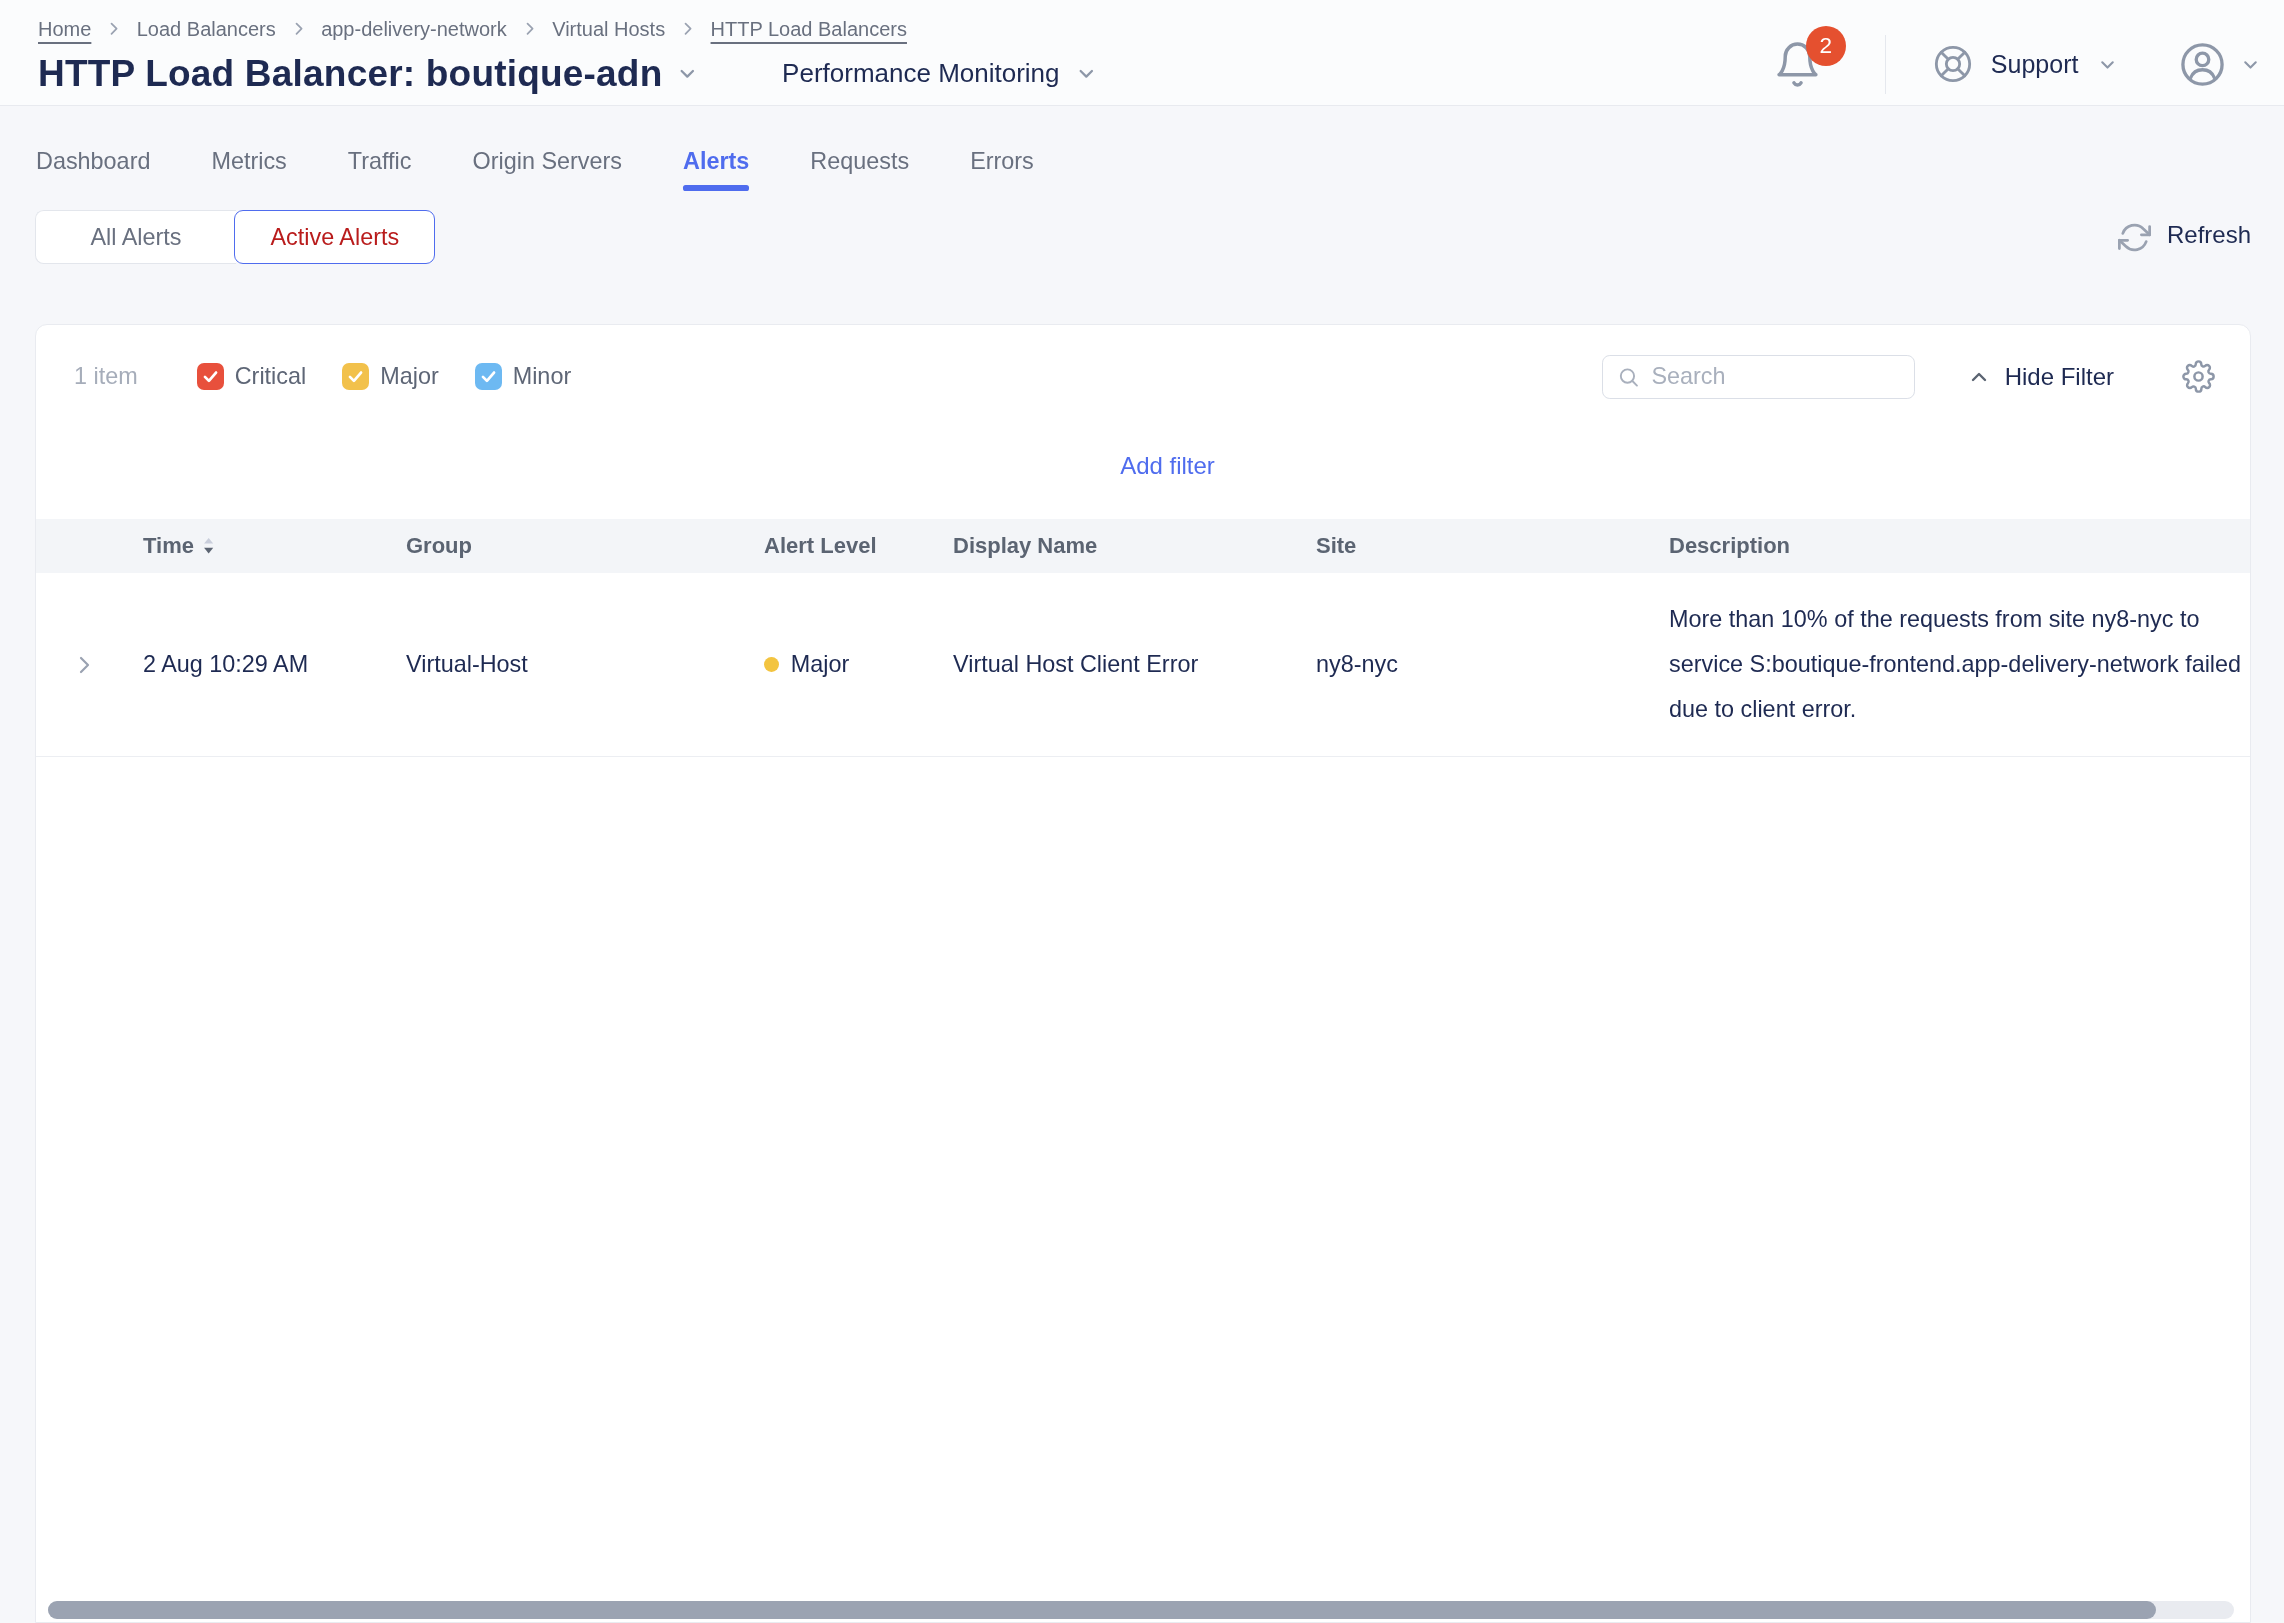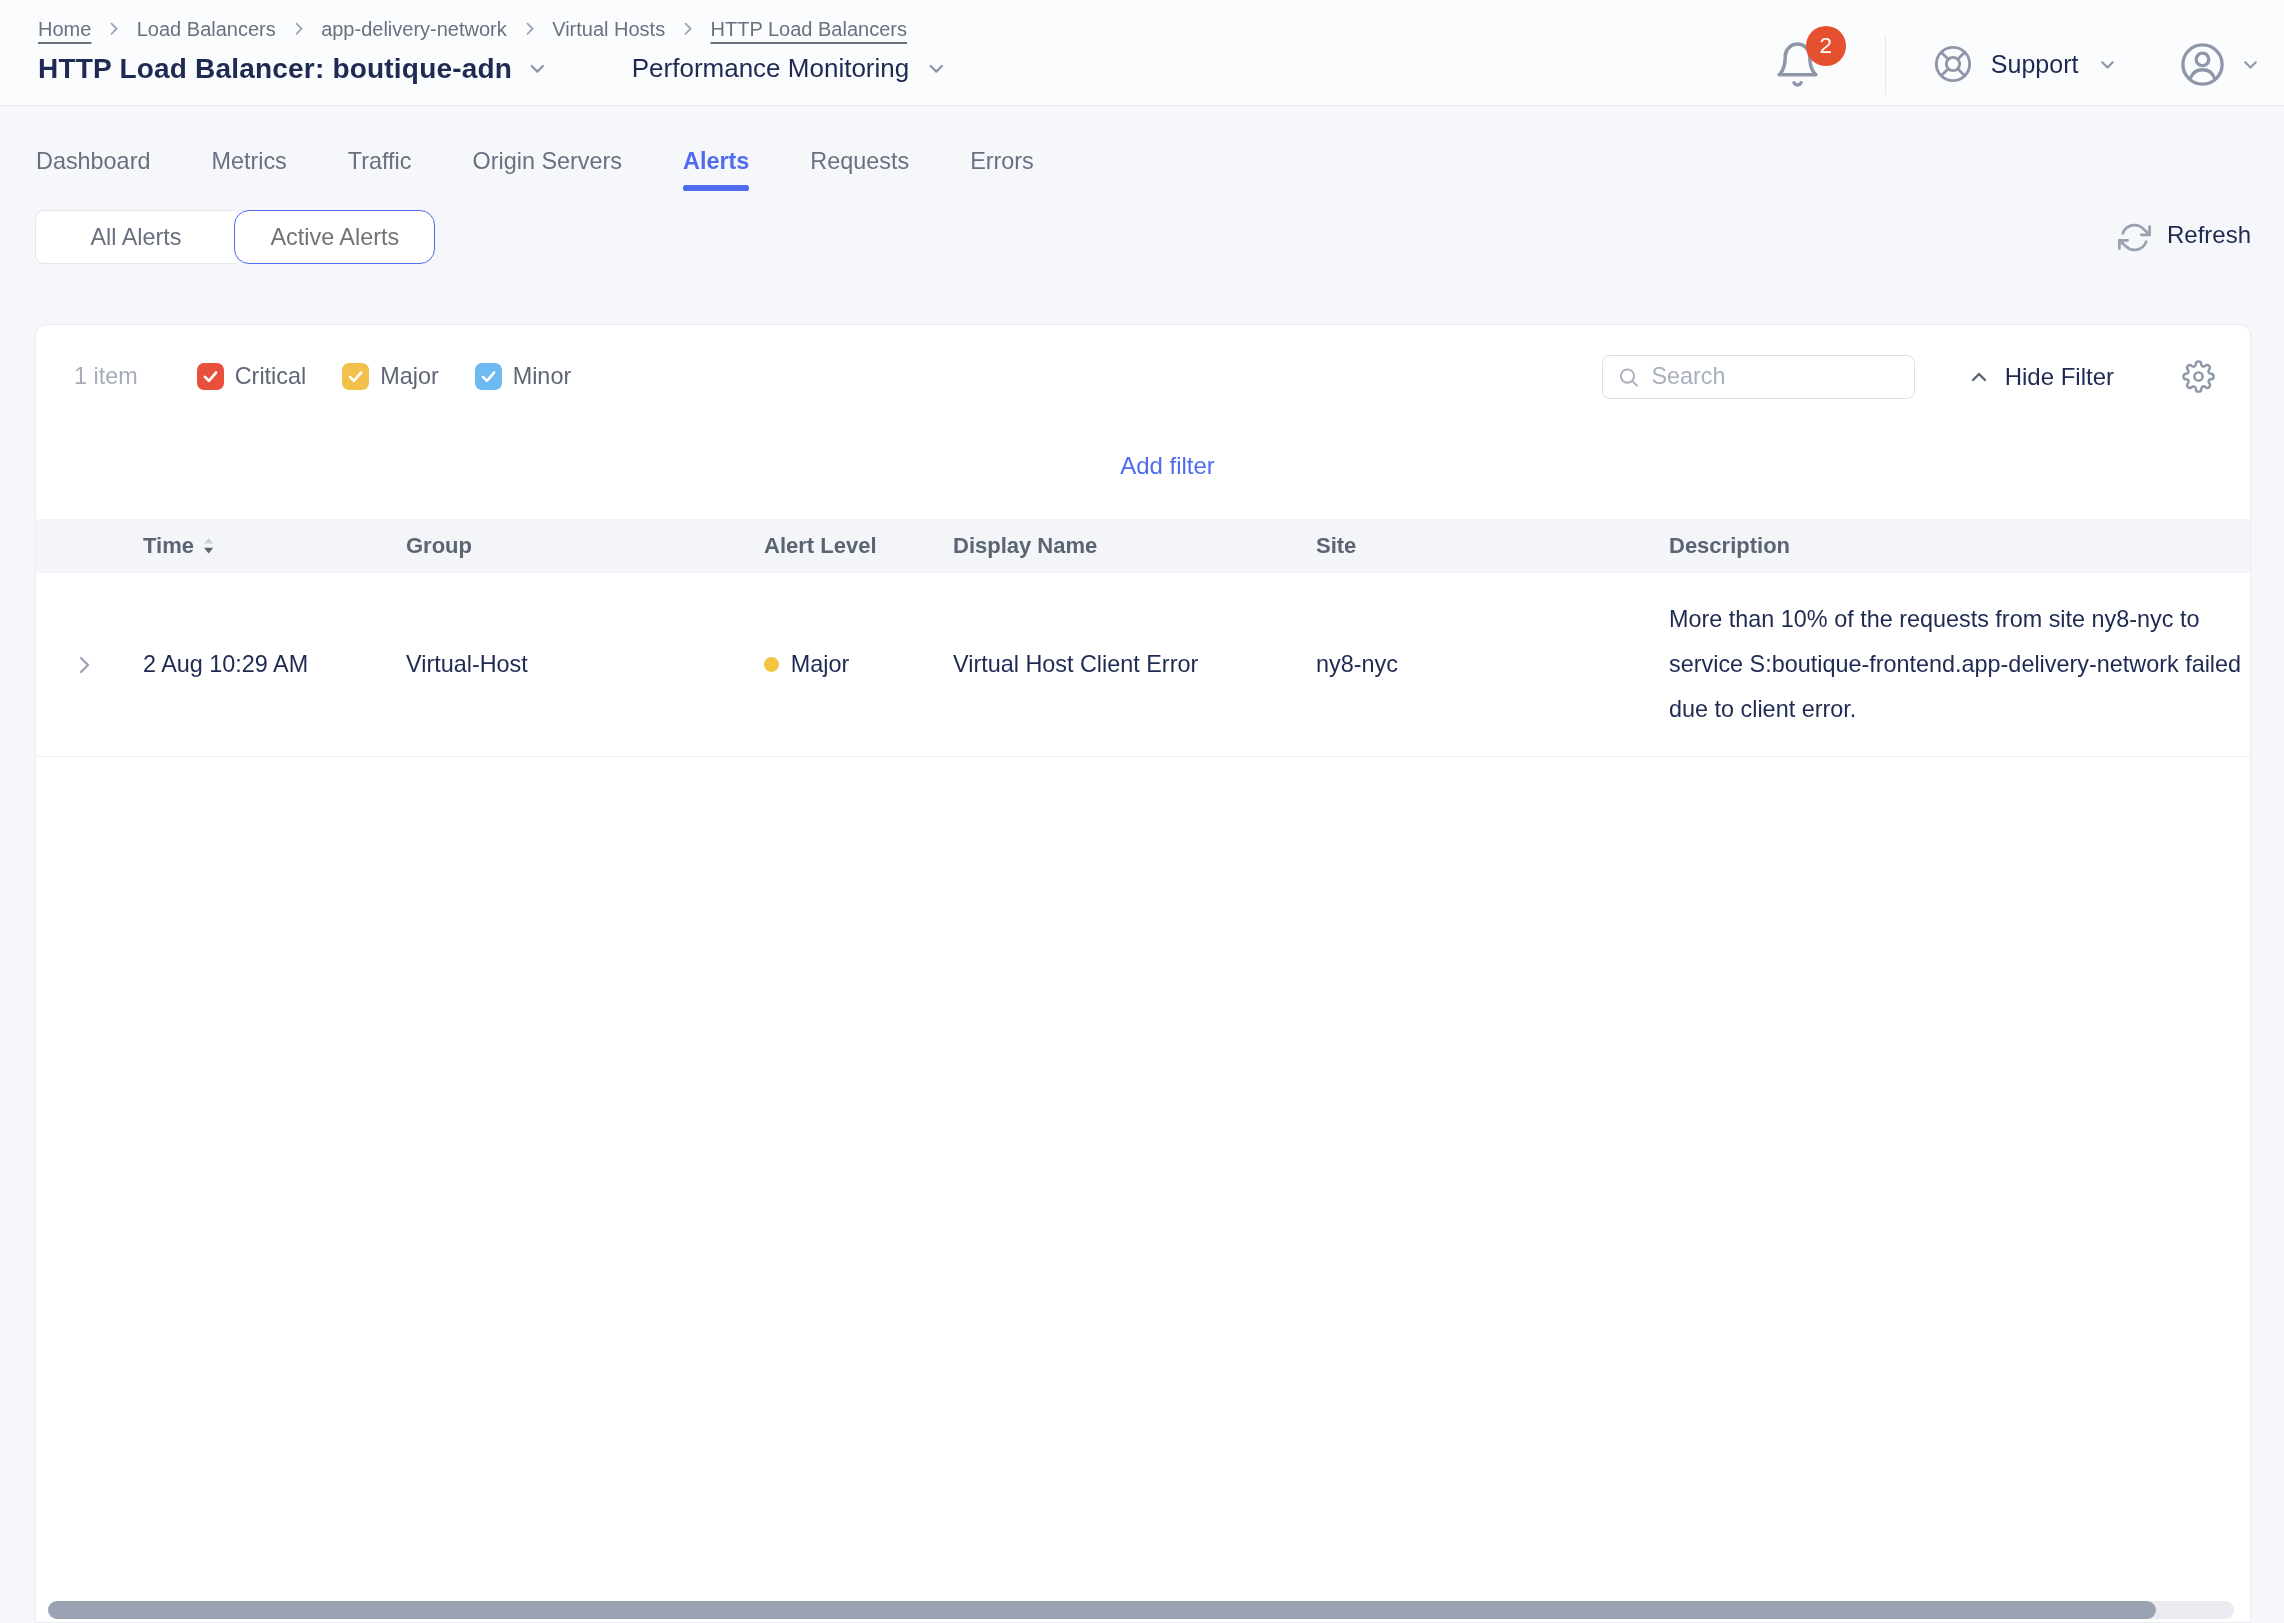--- a/index.html
+++ b/index.html
@@ -10,21 +10,21 @@
   
   .topbar { height:106px; background:#fbfcfd; border-bottom:1.7px solid #e8eaef;
             display:flex; justify-content:space-between; padding:14px 22.6px 0 38px; }
   .breadcrumb { display:flex; align-items:center; font-size:20px; color:#69707f; margin-top:3.5px; }
   .crumb { display:inline-flex; align-items:center; }
   .crumb-label { color:#69707f; text-decoration:none; cursor:pointer; white-space:nowrap; }
   .crumb-label.underlined { text-decoration:underline; text-underline-offset:6px; text-decoration-thickness:1.7px; }
   .crumb .sep { margin:0 14px; }
   .crumb:last-of-type .sep { display:none; }
   .title-row { display:flex; align-items:center; margin-top:12px; }
-  .page-title { font-size:28px; font-weight:600; letter-spacing:0.2px; }
+  .page-title { font-size:37px; font-weight:600; letter-spacing:0.2px; }
   .title-caret { margin-left:14px; }
   .view-selector { display:flex; align-items:center; margin-left:83px; cursor:pointer; }
   .view-selector span { font-size:26px; }
   .view-selector svg { margin-left:15.6px; }
 
   .topbar-right { display:flex; align-items:center; margin-top:15.6px; height:69px; }
   .bell-wrap { position:relative; cursor:pointer; }
   .badge { position:absolute; top:-14px; right:-24px; min-width:40px; height:40px; border-radius:50%;
            background:#e5502f; color:#fff; font-size:22.6px; display:flex; align-items:center; justify-content:center; }
   .v-divider { width:1.7px; height:59px; background:#e5e8ee; margin:0 47px 0 63px; }
@@ -39,21 +39,21 @@
   .tab.active { color:#4f6cee; font-weight:700; }
   .tab.active::after { content:""; position:absolute; left:0; right:0; bottom:12px; height:6px;
                        background:#4f6cee; border-radius:2.6px; }
 
   
   .toolbar-row { display:flex; align-items:center; justify-content:space-between; margin:7px 33px 0 35px; }
   .segmented { display:flex; }
   .seg-btn { width:201px; height:54px; background:#fff; border:1.7px solid #e3e6ec; font-size:23.4px;
              color:#69707f; font-family:inherit; cursor:pointer; }
   .seg-btn.first { border-radius:8.7px 0 0 8.7px; border-right:none; }
-  .seg-btn.active { border:1.7px solid #4f6cee; border-radius:15px; color:#737373; margin-left:-1.7px; z-index:1; }
+  .seg-btn.active { border:1.7px solid #4f6cee; border-radius:9px; color:#b91c1c; margin-left:-1.7px; z-index:1; }
   .refresh-btn { display:flex; align-items:flex-start; gap:15.6px; background:none; border:none;
                  font-family:inherit; font-size:24px; color:#1e2a52; cursor:pointer; }
 
   
   .card { position:absolute; left:35px; right:33px; top:324px; bottom:0; background:#fff;
           border:1.7px solid #e9ebf0; border-radius:12px 12px 0 0; }
   .filter-bar { display:flex; align-items:center; padding:29px 35px 0 38px; height:74px; }
   .item-count { font-size:23.4px; color:#a6adba; margin-right:59px; }
   .sev-group { display:flex; align-items:center; gap:36px; }
   .sev { display:inline-flex; align-items:center; gap:11px; cursor:pointer; }

